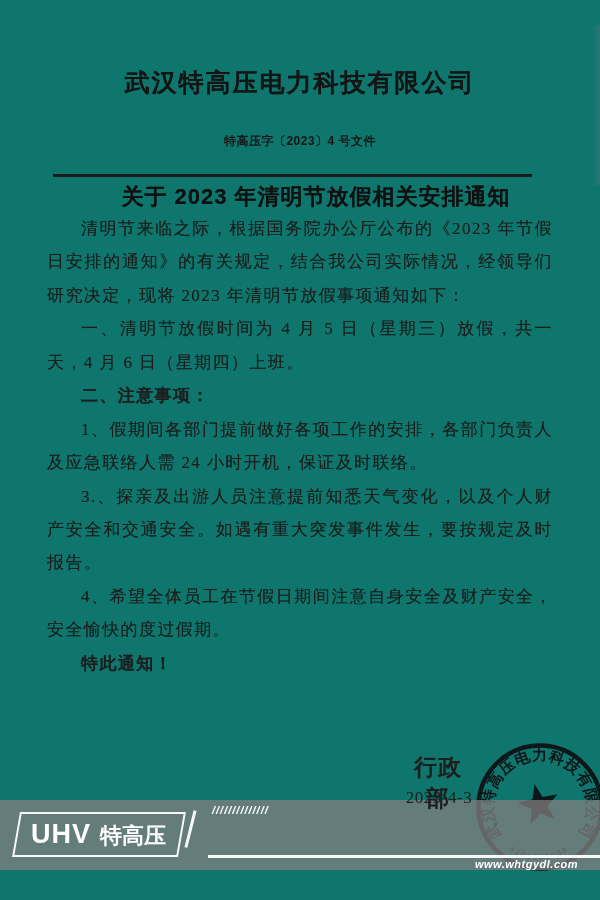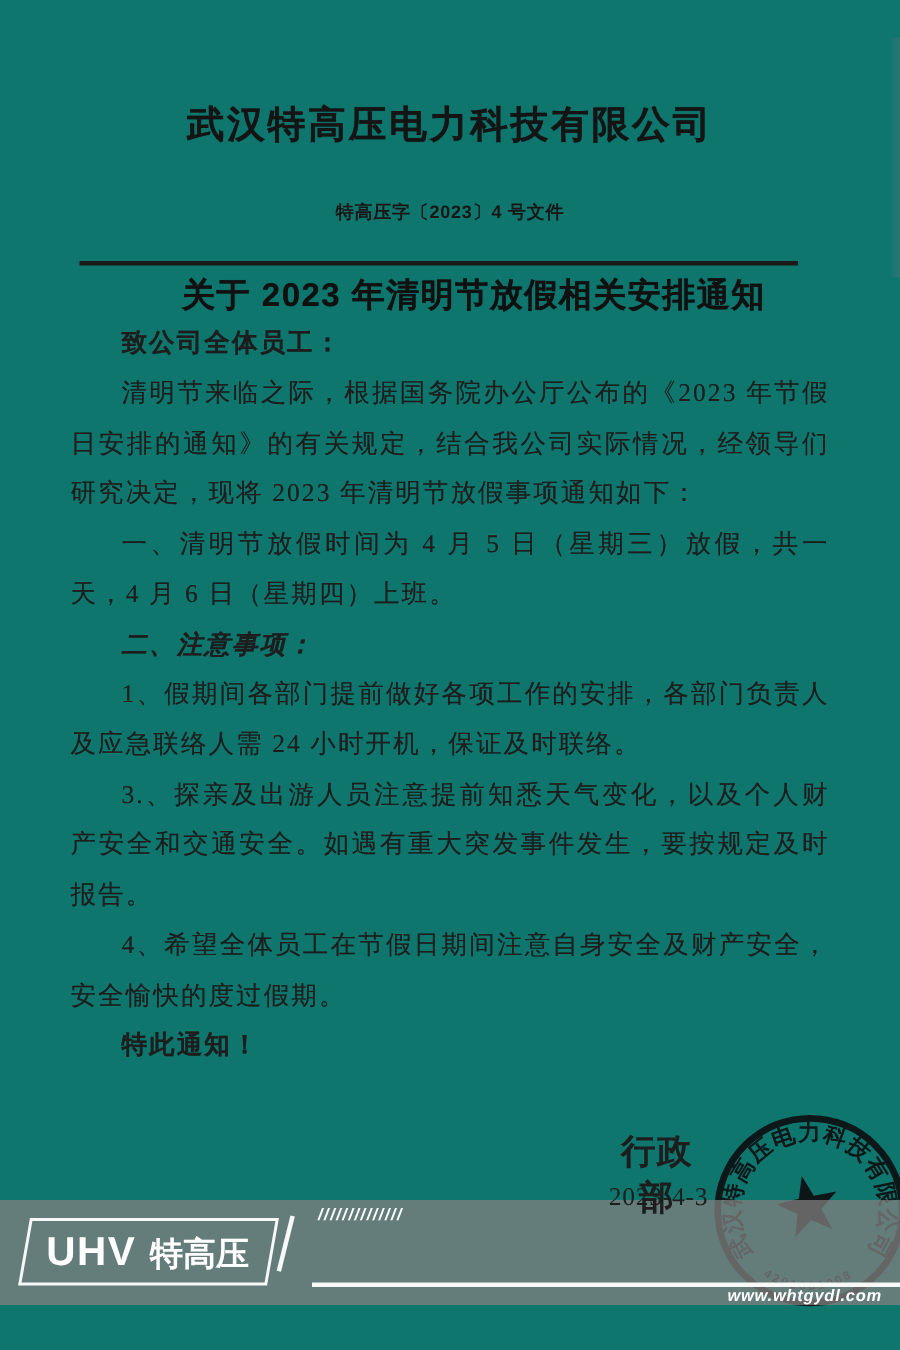--- a/index.html
+++ b/index.html
@@ -34,21 +34,21 @@
   
   .body-text {
     position:absolute; top:212px; left:47px; width:506px;
     font-size:17px; line-height:33.4px; letter-spacing:1.4px;
     text-align:justify; color:#1d1d1d;
     text-shadow:0 0 .4px rgba(0,0,0,.4);
   }
   .body-text p { margin:0; text-indent:2em; }
   .salutation { text-indent:0; font-weight:bold;
     font-family:"Liberation Sans", sans-serif; }
-  .bold-line { font-weight:bold; font-family:"Liberation Sans", sans-serif;font-style:italic; }
+  .bold-line { font-weight:bold; font-family:"Liberation Sans", sans-serif; }
   .closing { font-weight:bold; font-family:"Liberation Sans", sans-serif; }
   .l1 { min-height:33px; } .l2 { min-height:67px; } .l3 { min-height:100px; }
   
   .sig-dept {
     position:absolute; top:752px; left:408px; width:60px; text-align:center;
     font-size:23px; font-weight:bold; letter-spacing:1px; color:#1d1d1d; z-index:4;
   }
   .sig-date {
     position:absolute; top:788px; left:402px; width:74px; text-align:center;
     font-size:17px; color:#1d1d1d; z-index:4; letter-spacing:.5px;
@@ -85,42 +85,41 @@
     position:absolute; left:211px; top:20px; color:#fff;
     font-size:25px; font-weight:bold; font-style:italic;
     white-space:pre; letter-spacing:0;
     text-shadow:0 0 .5px rgba(255,255,255,.6);
   }
   .band-underline {
     position:absolute; left:208px; top:55px; width:392px; height:2.5px;
     background:rgba(255,255,255,.95);
   }
   .website {
-    position:absolute; right:12px; top:58px; color:#fff;
+    position:absolute; right:22px; top:58px; color:#fff;
     font-size:11px; font-weight:bold; font-style:italic; letter-spacing:.5px;
   }
   
   .scan-edge {
     position:absolute; right:0; top:25px; width:7px; height:160px;
     background:linear-gradient(to right, rgba(120,120,120,0), rgba(120,120,120,.28));
     z-index:1;
   }
 </style>
 </head>
 <body>
 
 <div class="page">
 
   <div class="company-name">武汉特高压电力科技有限公司</div>
   <div class="doc-number">特高压字〔2023〕4 号文件</div>
   <div class="divider"></div>
   <div class="doc-title">关于 2023 年清明节放假相关安排通知</div>
 
   <div class="body-text">
-    <p class="salutation l1">致公司全体员工：</p>
     <p class="l3">清明节来临之际，根据国务院办公厅公布的《2023 年节假日安排的通知》的有关规定，结合我公司实际情况，经领导们研究决定，现将 2023 年清明节放假事项通知如下：</p>
     <p class="l2">一、清明节放假时间为 4 月 5 日（星期三）放假，共一天，4 月 6 日（星期四）上班。</p>
     <p class="bold-line l1">二、注意事项：</p>
     <p class="l2">1、假期间各部门提前做好各项工作的安排，各部门负责人及应急联络人需 24 小时开机，保证及时联络。</p>
     <p class="l2">3.、探亲及出游人员注意提前知悉天气变化，以及个人财产安全和交通安全。如遇有重大突发事件发生，要按规定及时报告。</p>
     <p class="l2">4、希望全体员工在节假日期间注意自身安全及财产安全，安全愉快的度过假期。</p>
     <p class="closing l1">特此通知！</p>
   </div>
 
   <div class="sig-dept">行政部</div>

